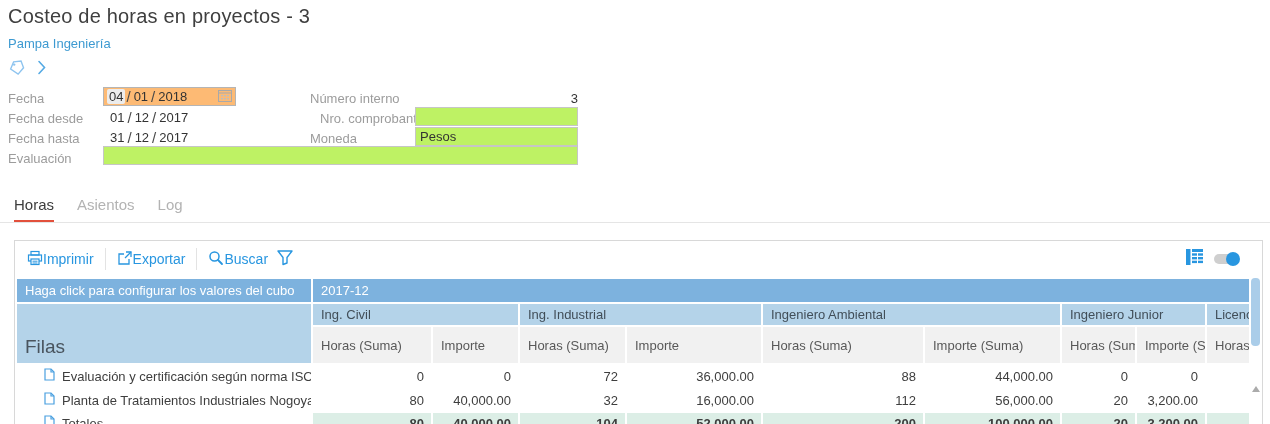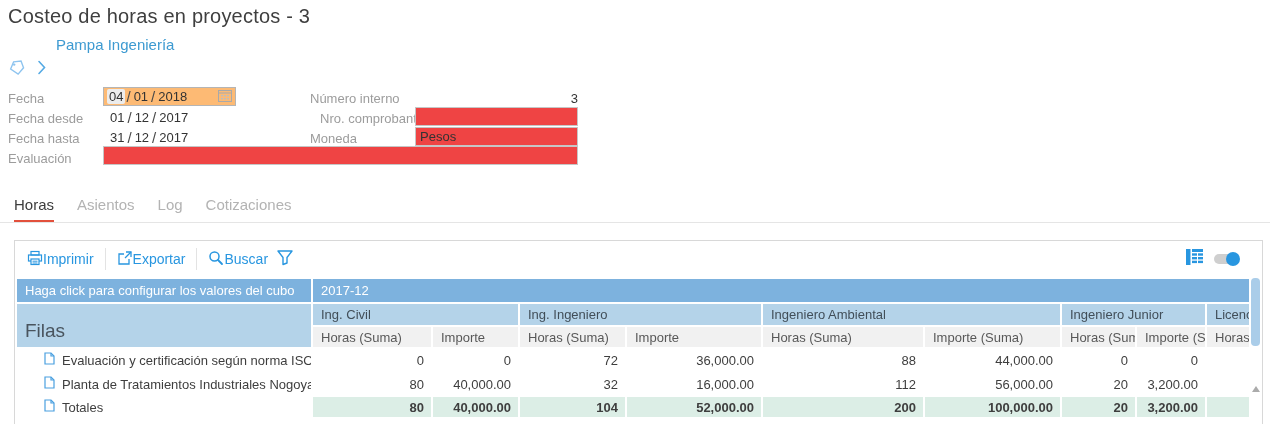--- a/index.html
+++ b/index.html
@@ -5,38 +5,38 @@
   * { box-sizing: border-box; margin: 0; padding: 0; }
   html,body { width:1270px; height:424px; }
   body {
     position: relative;
     font-family: "Liberation Sans", sans-serif;
     background: #ffffff;
     overflow: hidden;
     color: #3e3e3e;
   }
   .page-title { position:absolute; left:8px; top:5px; font-size:20px; color:#3f3f3f; letter-spacing:.2px; }
-  .page-subtitle { position:absolute; left:8px; top:36px; font-size:15px; color:#3d9ad1; cursor:pointer;margin-left:48px; }
+  .page-subtitle { position:absolute; left:8px; top:36px; font-size:13px; color:#3d9ad1; cursor:pointer; }
   .icon-row { position:absolute; left:8px; top:59px; display:flex; align-items:center; gap:11px; }
   .icon-row svg { display:block; }
 
   
   .f-label { position:absolute; font-size:13px; color:#9c9c9c; white-space:nowrap; }
   .date-box {
     position:absolute; left:103px; top:87px; width:133px; height:19px;
     border:1px solid #b5b5b5; display:flex; align-items:center; padding:0 3px;
     font-size:13px; color:#333; background:#fdba74;
   }
   .date-plain { position:absolute; font-size:13px; color:#333; display:flex; align-items:center; }
   .seg { padding:0 2px; }
   .seg.sel { background:#ececec; border-radius:2px; }
   .slash { font-size:15px; color:#4a4a4a; padding:0 1px; }
   .date-box .cal { margin-left:auto; }
   .txt-input {
-    position:absolute; height:19px; border:1px solid #c6c6c6; background:#ef4444;
+    position:absolute; height:19px; border:1px solid #c6c6c6; background:#bef264;
     font-family:"Liberation Sans",sans-serif; font-size:13px; color:#333; padding:0 4px; outline:none;
   }
   .num-value { position:absolute; font-size:13px; color:#333; text-align:right; }
 
   
   .tabs { position:absolute; left:14px; top:196px; display:flex; gap:23px; font-size:15px; }
   .tab { padding-bottom:7px; color:#b3b3b3; cursor:pointer; }
   .tab.active { color:#3c3c3c; border-bottom:3px solid #e2503c; }
   .tabs-underline { position:absolute; left:0; top:222px; width:1270px; height:1px; background:#e5e5e5; }
 
@@ -50,21 +50,21 @@
   .tb-sep { width:1px; height:22px; background:#e3e3e3; margin:0 11px; }
   .tb-right { margin-left:auto; display:flex; align-items:center; gap:10px; padding-right:12px; }
   .toggle { position:relative; width:24px; height:10px; background:#cfcfcf; border-radius:5px; cursor:pointer; }
   .toggle .knob { position:absolute; right:-2px; top:-2px; width:14px; height:14px; border-radius:50%; background:#2896e0; }
 
   table.pivot { border-collapse:separate; border-spacing:2px; table-layout:fixed; width:1236px; }
   table.pivot td, table.pivot th { overflow:hidden; white-space:nowrap; font-weight:normal; }
   .h-band { background:#7db2de; color:#fff; font-size:13px; text-align:left; padding:0 0 0 8px; height:23px; }
   .h-rows { background:#b4d3e9; color:#49545e; font-size:19px; text-align:left; vertical-align:bottom; padding:0 0 5px 8px; }
   .h-group { background:#b4d3e9; color:#414e58; font-size:13px; text-align:left; padding-left:8px; height:21px; }
-  .h-sub { background:#f1f1f1; color:#585858; font-size:13px; text-align:left; padding-left:8px; height:20px; }
+  .h-sub { background:#f1f1f1; color:#585858; font-size:13px; text-align:left; padding-left:8px; height:36px; }
   tr.data-row { height:22px; }
   tr.data-row.total-row { height:20px; }
   td.row-label-cell { font-size:13px; color:#3e3e3e; }
   .row-label-inner { display:flex; align-items:center; gap:7px; padding-left:27px; overflow:hidden; white-space:nowrap; }
   td.val { text-align:right; padding-right:7px; font-size:13px; color:#3e3e3e; }
   tr.total-row td.val { font-weight:bold; background:#dceee6; }
 
   .vscroll { position:absolute; top:37px; right:2px; width:9px; height:150px; }
   .vscroll .thumb { width:9px; height:68px; background:#aacde9; border-radius:4px; }
   .vscroll .up-arrow {
@@ -142,21 +142,20 @@
 <div class="f-label" style="left:320px; top:111px;">Nro. comprobante</div>
 <input class="txt-input" style="left: 415px; top: 107px; width: 163px;" value="">
 
 <div class="f-label" style="left:310px; top:131px;">Moneda</div>
 <input class="txt-input" style="left: 415px; top: 127px; width: 163px;" value="Pesos">
 
 <div class="tabs">
   <div class="tab active">Horas</div>
   <div class="tab">Asientos</div>
   <div class="tab">Log</div>
-  <div class="tab">Cotizaciones</div>
 </div>
 <div class="tabs-underline"></div>
 
 <div class="grid-container">
 
   <div class="grid-toolbar">
     <div class="tb-btn">
       <span>
         <svg width="16" height="16" viewBox="0 0 16 16">
           <rect x="4" y="1.5" width="8" height="3.5" fill="none" stroke="#2896e0" stroke-width="1.2"></rect>
@@ -231,21 +230,21 @@
         <col style="width:42px">
     </colgroup>
     <tbody>
         <tr>
       <td class="h-band">Haga click para configurar los valores del cubo</td>
       <td class="h-band" colspan="9">2017-12</td>
     </tr>
     <tr>
       <td class="h-rows" rowspan="2">Filas</td>
       <td class="h-group" colspan="2">Ing. Civil</td>
-      <td class="h-group" colspan="2">Ing. Ingeniero</td>
+      <td class="h-group" colspan="2">Ing. Industrial</td>
       <td class="h-group" colspan="2">Ingeniero Ambiental</td>
       <td class="h-group" colspan="2">Ingeniero Junior</td>
       <td class="h-group">Licenci</td>
     </tr>
     <tr>
       <td class="h-sub">Horas (Suma)</td>
       <td class="h-sub">Importe</td>
       <td class="h-sub">Horas (Suma)</td>
       <td class="h-sub">Importe</td>
       <td class="h-sub">Horas (Suma)</td>

